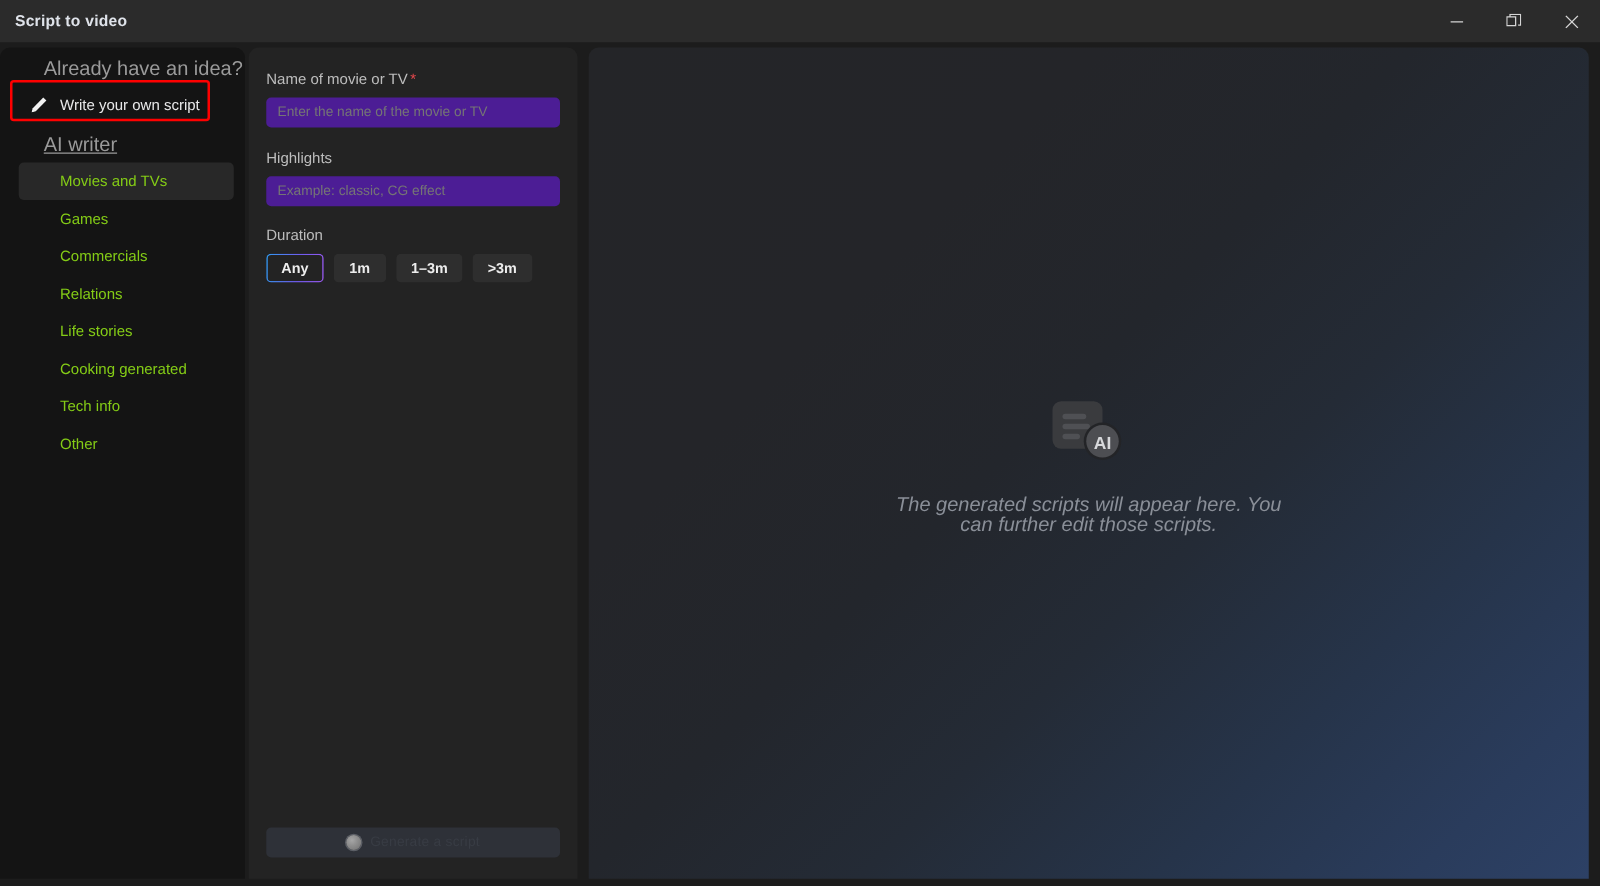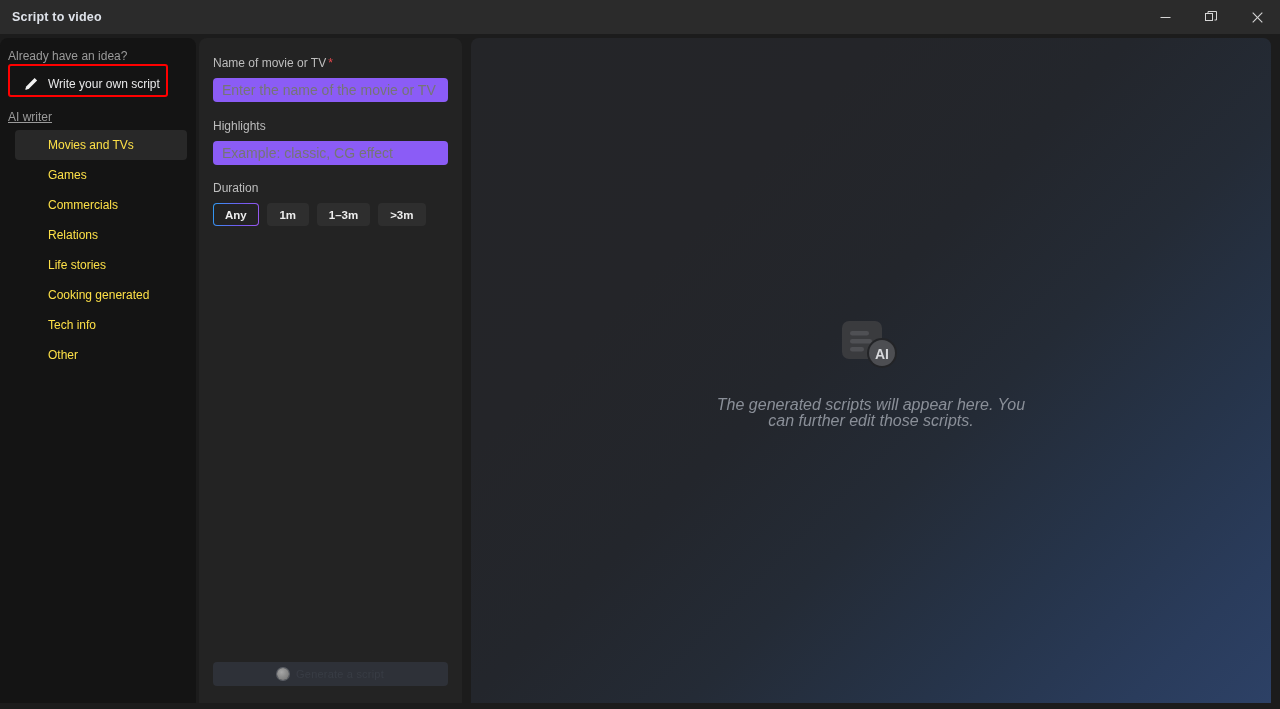--- a/index.html
+++ b/index.html
@@ -39,22 +39,22 @@
   .sidebar{
     position:absolute; left:0; top:4px;
     width:196px; height:669px;
     background:#141414;
     border-top-right-radius:8px;
     border-top-left-radius:8px;
     padding-top:9px;
     overflow:hidden;
   }
   .side-label{
-    font-size:12px; color:#9a9a9a;
-    padding:0 0 0 8px; line-height:18px;
+    font-size:16px; color:#9a9a9a;
+    padding:0 0 0 35px; line-height:18px;
     margin-bottom:4px;
   }
   .side-label.second{ margin-top:9px; margin-bottom:2px;text-decoration:underline; }
 
   .own-script-wrap{
     position:relative;
     margin:0 10px 0 14px;
     height:30px;
   }
   .own-script{
@@ -73,42 +73,42 @@
     border-radius:3px;
     pointer-events:none;
   }
 
   .nav-list{ margin-top:4px; }
   .nav-item{
     height:30px; margin:0 9px 0 15px;
     display:flex; align-items:center;
     padding-left:33px;
     border-radius:4px;
-    color:#fde047; font-size:12px;
+    color:#84cc16; font-size:12px;
   }
   .nav-item.active{ background:#282828; }
 
   
   .formpanel{
     position:absolute; left:199px; top:4px;
     width:263px; height:669px;
     background:#232323;
     border-radius:8px 8px 0 0;
     padding:18px 14px 0 14px;
   }
   .field-label{
     font-size:12px; color:#bdbdbd;
     margin-bottom:8px;
   }
   .req{ color:#e5484d; font-size:12px; margin-left:2px; }
   .text-input{
     width:235px; height:24px;
-    background:#8b5cf6;
+    background:#4c1d95;
     border:none; border-radius:4px;
-    color:#e5e5e5; font-size:14px;
+    color:#e5e5e5; font-size:11px;
     font-family:"Liberation Sans", sans-serif;
     padding:0 9px;
     outline:none;
     display:block;
   }
   .text-input::placeholder{ color:#757575; }
   .gap{ height:17px; }
   .gap-sm{ height:16px; }
 
   .duration-row{ display:flex; gap:8px; margin-top:1px; }

